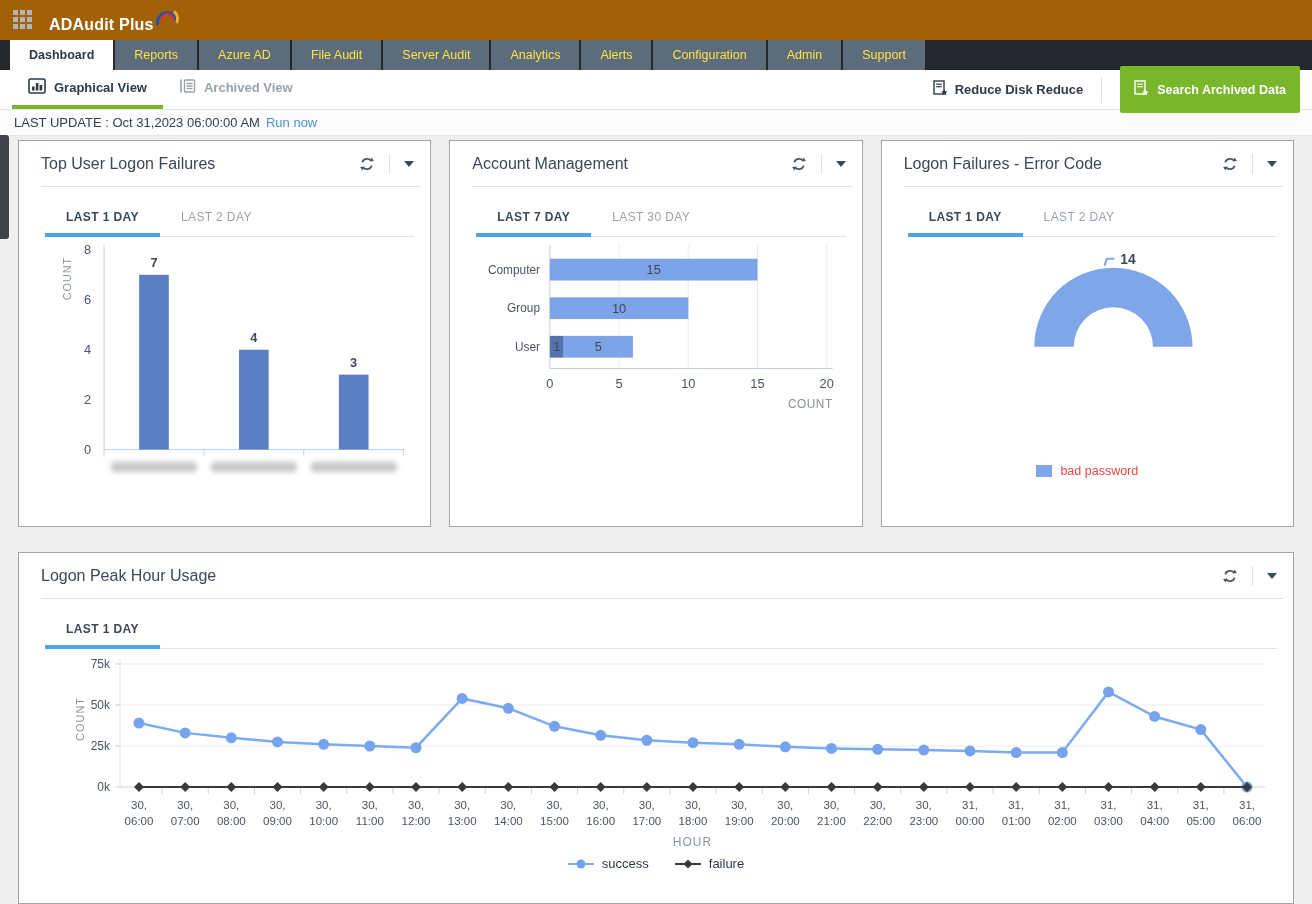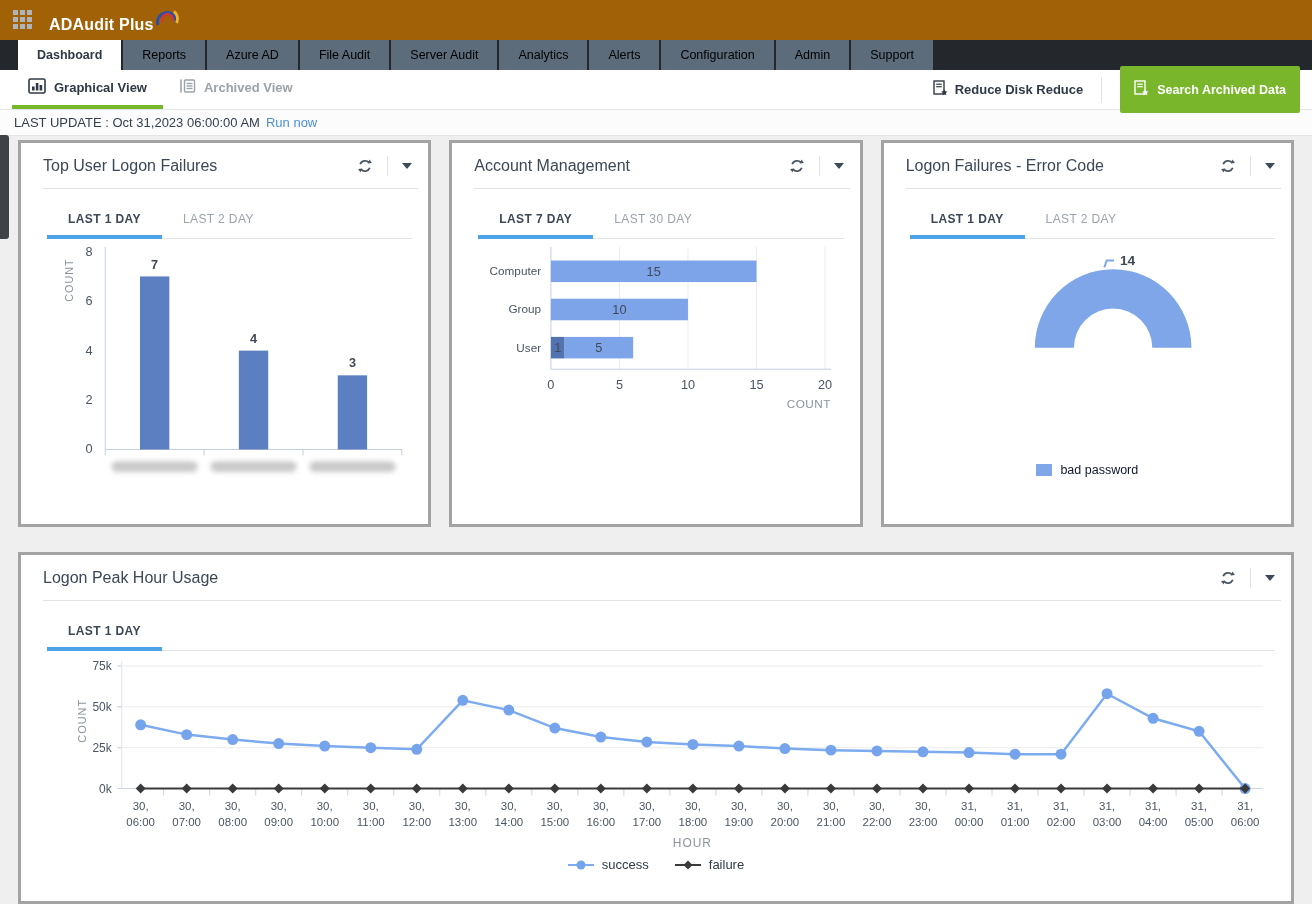--- a/index.html
+++ b/index.html
@@ -6,22 +6,22 @@
   html,body { width:1312px; height:904px; overflow:hidden; background:#efefef;
     font-family:"Liberation Sans", sans-serif; }
   
   .topbar { height:40px; background:#a16207; display:flex; align-items:center; padding-left:13px; }
   .grid-icon { width:20px; height:20px; display:grid; grid-template-columns:repeat(3,5px);
     grid-template-rows:repeat(3,5px); gap:2px; cursor:pointer; }
   .grid-icon i { background:#aeb4ba; }
   .logo { display:flex; align-items:flex-end; margin-left:16px; position:relative; }
   .logo .app-name { color:#ffffff; font-size:16px; font-weight:bold; letter-spacing:.2px; }
   .logo svg { margin-left:0px; margin-bottom:2px; }
-  .main-tabs { height:30px; background:#24282c; display:flex; padding-left:18px; }
-  .nav-tab { border:none; cursor:pointer; background:#5d6c7b; color:#000000; font-size:12.5px;
+  .main-tabs { height:30px; background:#24282c; display:flex; padding-left:10px; }
+  .nav-tab { border:none; cursor:pointer; background:#5d6c7b; color:#fde047; font-size:12.5px;
     padding:0 19px; line-height:30px; border-right:2px solid #24282c; font-family:inherit; }
   .nav-tab.active { background:#ffffff; color:#2e3944; font-weight:bold; }
   
   .sub-toolbar { height:40px; background:#ffffff; border-bottom:1px solid #e3e6e8;
     display:flex; align-items:stretch; padding:0 12px; }
   .view-tab { display:flex; align-items:center; gap:8px; padding:0 16px; border:none; background:none;
     cursor:pointer; font-size:13px; font-weight:bold; color:#2f3a46; border-bottom:4px solid transparent;
     font-family:inherit; }
   .view-tab.active { border-bottom-color:#76b82a; }
   .view-tab.inactive { color:#9aa2aa; font-weight:bold; }
@@ -32,21 +32,21 @@
   .green-btn { display:flex; align-items:center; gap:8px; background:#79b62c; color:#ffffff;
     border:none; border-radius:2px; cursor:pointer; font-size:12.5px; font-weight:bold;
     padding:14px 14px; font-family:inherit; }
   
   .status-row { height:26px; background:#fcfcfc; border-bottom:1px solid #e2e5e7;
     display:flex; align-items:center; padding-left:14px; font-size:13px; color:#333f4d; }
   .run-now { color:#4a90d9; margin-left:6px; text-decoration:none; cursor:pointer; }
   
   .content { padding:4px 18px 0 18px; }
   .panel-row { display:flex; gap:18px; }
-  .panel { background:#ffffff; border:3px solid #a3a3a3; flex:1; height:387px; overflow:hidden; }
+  .panel { background:#ffffff; border:1px solid #a3a3a3; flex:1; height:387px; overflow:hidden; }
   .panel.wide { margin-top:25px; height:352px; flex:none; }
   .panel-header { display:flex; align-items:center; height:45px; padding:0 12px 0 22px; }
   .panel-title { font-size:16px; font-weight:normal; color:#3c4856; }
   .panel-actions { margin-left:auto; display:flex; align-items:center; }
   .icon-btn { background:none; border:none; cursor:pointer; display:flex; align-items:center; padding:2px 4px; }
   .pdiv { width:1px; height:20px; background:#e0e3e6; margin:0 10px; }
   .caret { width:0; height:0; border-left:5px solid transparent; border-right:5px solid transparent;
     border-top:6px solid #3f4a58; }
   .header-rule { border-bottom:1px solid #dfe2e5; margin:0 10px 0 22px; }
   .range-tabs { display:flex; margin:14px 16px 0 26px; border-bottom:1px solid #e2e5e8; }
@@ -55,21 +55,21 @@
     margin-bottom:-1px; }
   .range-tab.active { color:#3c4856; font-weight:bold; border-bottom-color:#4da3e8; }
   .chart-wrap { padding:0 1px; }
   .chart-wrap svg { display:block; width:100%; }
   
   .legend-grid { display:grid; grid-template-columns:auto auto; column-gap:36px; row-gap:5px;
     width:fit-content; margin:16px auto 0 auto; font-size:12.5px; font-weight:bold; color:#344353; }
   .legend-grid .legend-item, .legend-center .legend-item, .legend-line .legend-item
     { display:flex; align-items:center; gap:8px; cursor:pointer; }
   .swatch { width:16px; height:12px; display:inline-block; }
-  .legend-center { display:flex; justify-content:center; margin-top:14px; font-size:12.5px; color:#0f172a; }
+  .legend-center { display:flex; justify-content:center; margin-top:14px; font-size:12.5px; color:#ef4444; }
   .legend-line { display:flex; justify-content:center; gap:26px; margin-top:2px; font-size:13px; color:#2f3a46; }
   
   .left-flap { position:fixed; left:0; top:135px; width:9px; height:104px; background:#3f4347;
     border-radius:0 3px 3px 0; cursor:pointer; }
 </style>
 </head>
 <body>
 
 <div class="left-flap"></div>
 

